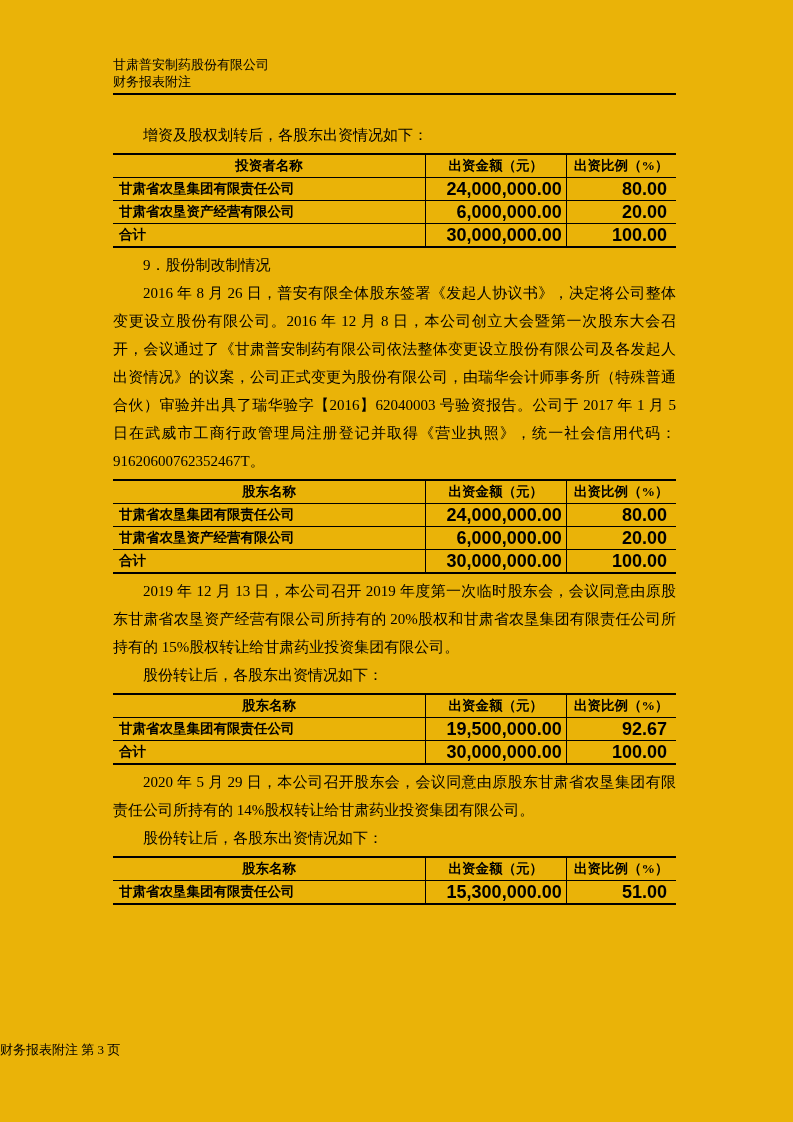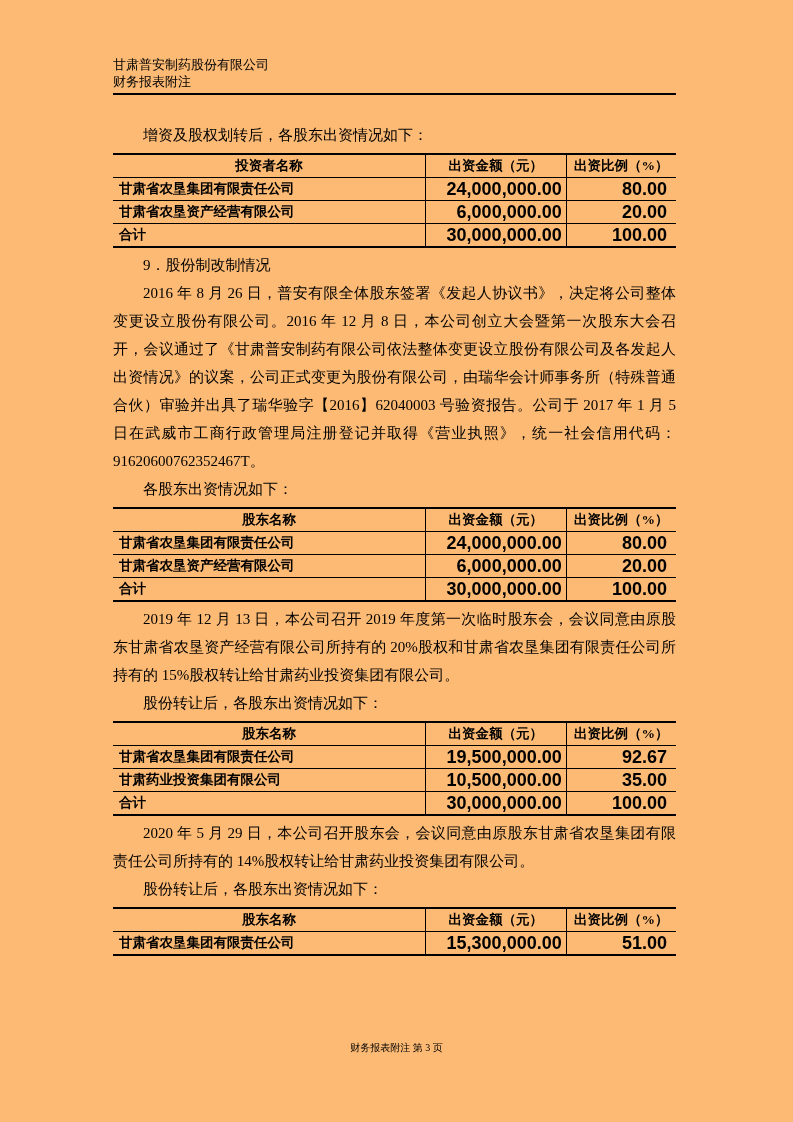--- a/index.html
+++ b/index.html
@@ -1,21 +1,21 @@
 <!DOCTYPE html>
 <html><head>
 <meta charset="utf-8">
 <style>
   * { box-sizing: border-box; }
   html, body { margin: 0; padding: 0; background: #ffffff; }
   .sheet {
     position: relative;
     width: 793px;
     height: 1122px;
-    background: #fdba74;
+    background: #eab308;
     color: #000000;
     font-family: "Liberation Serif", "DejaVu Serif", serif;
     overflow: hidden;
   }
   .content { padding: 0 117px 0 113px; }
 
   
   .doc-header {
     padding-top: 56px;
     padding-bottom: 3px;
@@ -69,22 +69,21 @@
     font-family: "Liberation Sans", "DejaVu Sans", sans-serif;
     font-size: 18px;
   }
   table.fin td.pct { padding-right: 9px; }
 
   
   .doc-footer {
     position: absolute;
     left: 0; right: 0;
     top: 1041px;
-    text-align: center;
-    font-size: 10px;
+    font-size: 13px;
   }
 </style>
 </head>
 <body>
 
 <div class="sheet">
   <div class="content">
 
     <header class="doc-header">
       <div>甘肃普安制药股份有限公司</div>
@@ -122,21 +121,20 @@
           <tr class="total">
             <td class="name">合计</td>
             <td class="num">30,000,000.00</td>
             <td class="num pct">100.00</td>
           </tr>
         </tbody>
       </table>
 
       <p class="indent heading">9．股份制改制情况</p>
       <p class="indent">2016 年 8 月 26 日，普安有限全体股东签署《发起人协议书》，决定将公司整体变更设立股份有限公司。2016 年 12 月 8 日，本公司创立大会暨第一次股东大会召开，会议通过了《甘肃普安制药有限公司依法整体变更设立股份有限公司及各发起人出资情况》的议案，公司正式变更为股份有限公司，由瑞华会计师事务所（特殊普通合伙）审验并出具了瑞华验字【2016】62040003 号验资报告。公司于 2017 年 1 月 5 日在武威市工商行政管理局注册登记并取得《营业执照》，统一社会信用代码：91620600762352467T。</p>
-      <p class="indent">各股东出资情况如下：</p>
 
       <table class="fin">
         <colgroup>
             <col class="col-name">
             <col class="col-amount">
             <col class="col-pct">
           </colgroup>
         <thead>
           <tr>
             <th>股东名称</th>
@@ -178,25 +176,20 @@
             <th>出资金额（元）</th>
             <th>出资比例（%）</th>
           </tr>
         </thead>
         <tbody>
           <tr>
             <td class="name">甘肃省农垦集团有限责任公司</td>
             <td class="num">19,500,000.00</td>
             <td class="num pct">92.67</td>
           </tr>
-          <tr>
-            <td class="name">甘肃药业投资集团有限公司</td>
-            <td class="num">10,500,000.00</td>
-            <td class="num pct">35.00</td>
-          </tr>
           <tr class="total">
             <td class="name">合计</td>
             <td class="num">30,000,000.00</td>
             <td class="num pct">100.00</td>
           </tr>
         </tbody>
       </table>
 
       <p class="indent">2020 年 5 月 29 日，本公司召开股东会，会议同意由原股东甘肃省农垦集团有限责任公司所持有的 14%股权转让给甘肃药业投资集团有限公司。</p>
       <p class="indent">股份转让后，各股东出资情况如下：</p>

